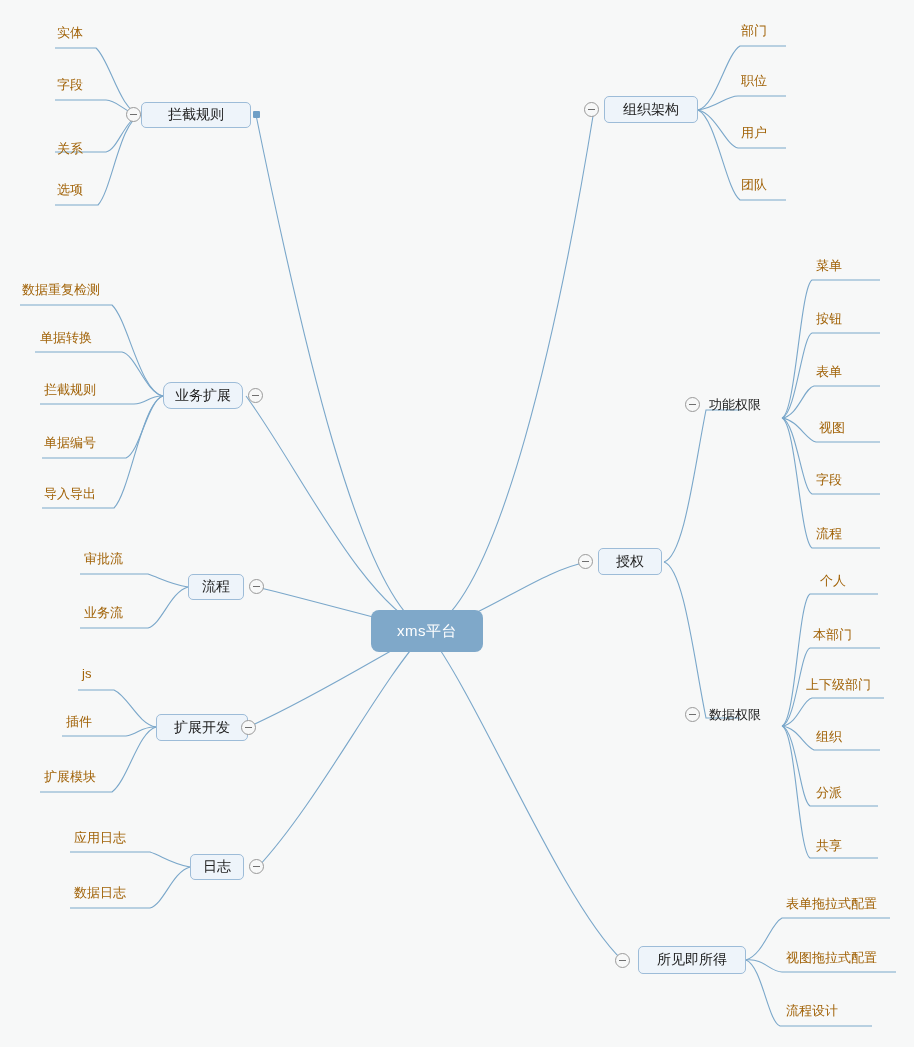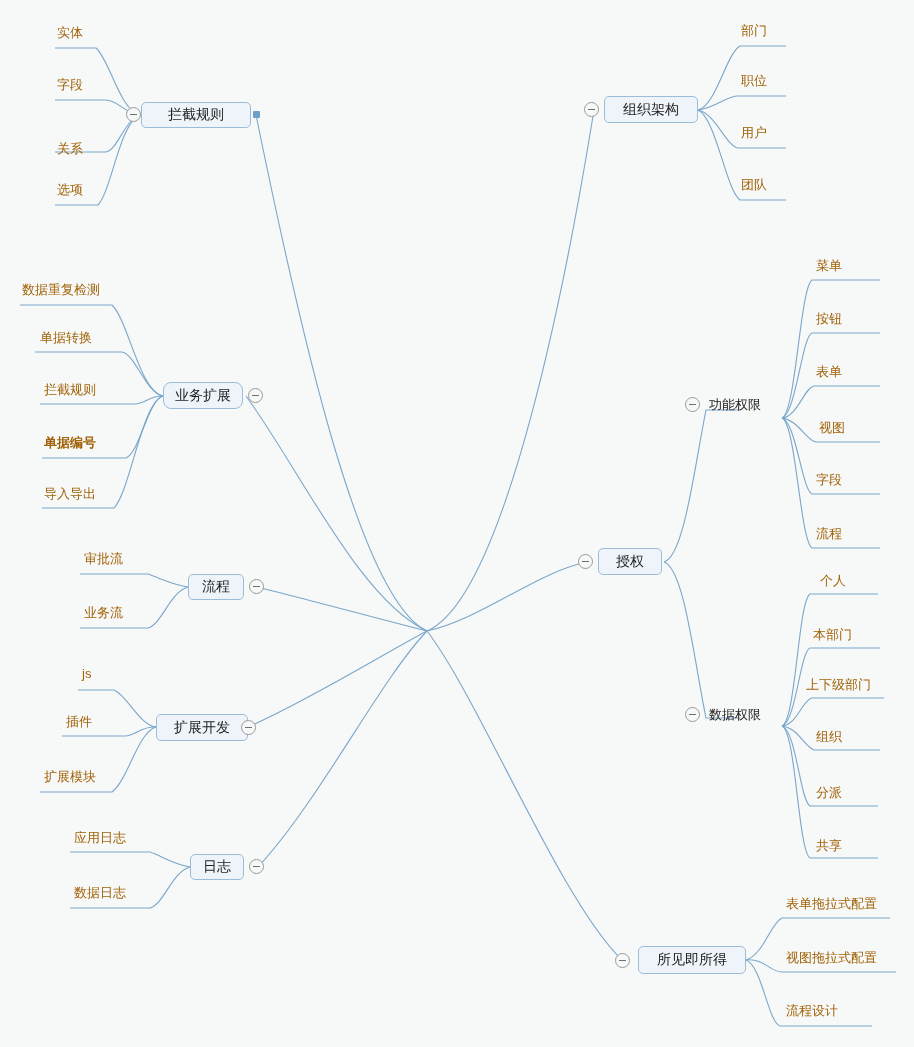--- a/index.html
+++ b/index.html
@@ -141,41 +141,44 @@
     <path d="M782,726 C798,728 804,746 814,750 L880,750"></path>
     <path d="M782,726 C796,730 800,800 810,806 L878,806"></path>
     <path d="M782,726 C796,732 798,850 810,858 L878,858"></path>
 
     <path d="M746,960 C764,954 770,924 782,918 L890,918"></path>
     <path d="M746,960 C764,958 770,972 782,972 L896,972"></path>
     <path d="M746,960 C762,966 768,1022 780,1026 L872,1026"></path>
 
   </svg>
 
+  <div class="root-node" style="left:371px;top:610px;width:112px;height:42px;">
+    <span>xms平台</span>
+  </div>
 
   <div class="box-node" style="left:141px;top:102px;width:110px;height:26px;">
     <span>拦截规则</span>
   </div>
   <div class="toggle" style="left:126px;top:107px;"></div>
   <div class="sel-dot" style="left:253px;top:111px;"></div>
 
   <div class="leaf" style="left:57px;top:25px;">实体</div>
   <div class="leaf" style="left:57px;top:77px;">字段</div>
   <div class="leaf" style="left:57px;top:129px;margin-top:12px;">关系</div>
   <div class="leaf" style="left:57px;top:182px;">选项</div>
 
   <div class="box-node" style="left:163px;top:382px;width:80px;height:27px;border-radius:8px;">
     <span>业务扩展</span>
   </div>
   <div class="toggle" style="left:248px;top:388px;"></div>
 
   <div class="leaf" style="left:22px;top:282px;">数据重复检测</div>
   <div class="leaf" style="left:40px;top:330px;">单据转换</div>
   <div class="leaf" style="left:44px;top:382px;">拦截规则</div>
-  <div class="leaf" style="left:44px;top:435px;font-weight:bold;">单据编号</div>
+  <div class="leaf" style="left:44px;top:435px;">单据编号</div>
   <div class="leaf" style="left:44px;top:486px;">导入导出</div>
 
   <div class="box-node" style="left:188px;top:574px;width:56px;height:26px;">
     <span>流程</span>
   </div>
   <div class="toggle" style="left:249px;top:579px;"></div>
 
   <div class="leaf" style="left:84px;top:551px;">审批流</div>
   <div class="leaf" style="left:84px;top:605px;">业务流</div>
 

